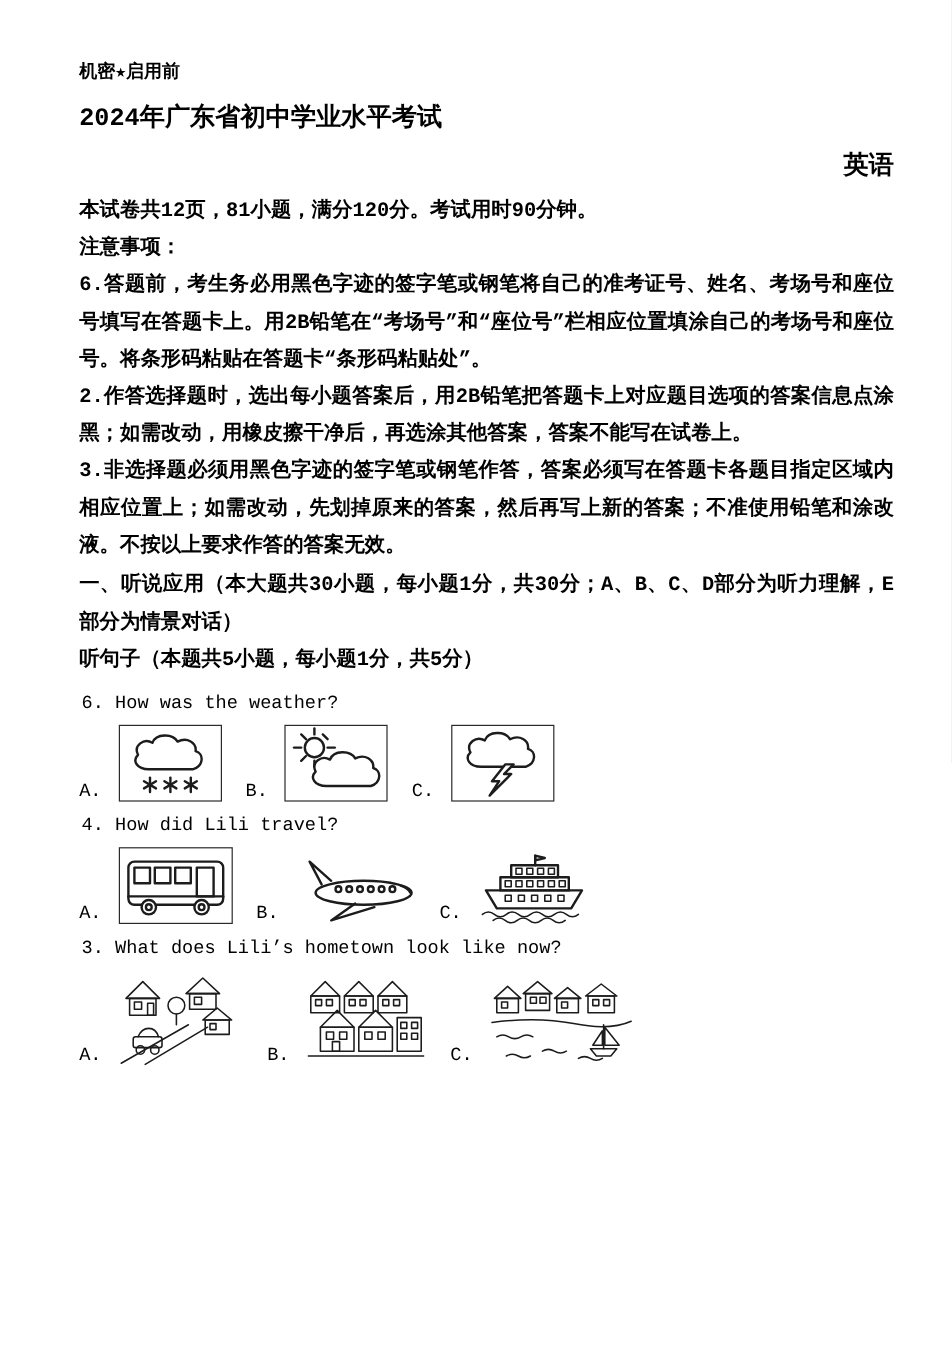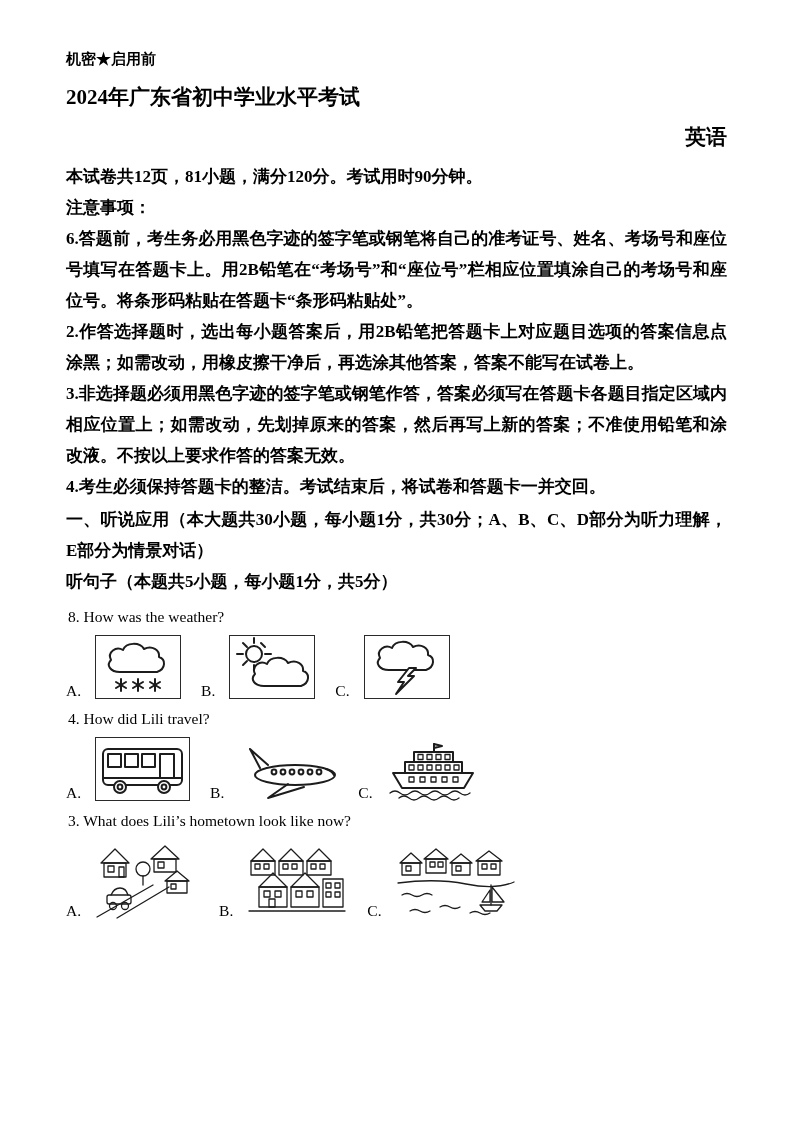--- a/index.html
+++ b/index.html
@@ -1,21 +1,21 @@
 <!DOCTYPE html>
 <html><head>
 <meta charset="utf-8">
 <style>
   * { box-sizing: border-box; }
   html, body { margin: 0; padding: 0; background: #e8e8e8; }
   .page {
     width: 793px; height: 1122px; margin: 0 auto;
     background: #ffffff; color: #000;
-    padding: 50px 66px 24px 66px;
-    font-family: Liberation Serif, serif;
+    padding: 50px 48px 24px 66px;
+    font-family: Liberation Mono, monospace;
     overflow: hidden;
   }
   .secrecy { font-size: 15px; font-weight: bold; margin-bottom: 6px; }
   .title   { font-size: 21px; font-weight: bold; text-align: left; margin: 14px 0 0 0; }
   .subtitle{ font-size: 21px; font-weight: bold; text-align: right; margin: 12px 0 10px 0; }
   .para {
     font-size: 17px; font-weight: bold; line-height: 31px;
     text-align: justify; margin: 0;
   }
   .para.gap-top { margin-top: 2px; }
@@ -39,27 +39,26 @@
   <div class="secrecy">机密★启用前</div>
 
   <div class="title">2024年广东省初中学业水平考试</div>
   <div class="subtitle">英语</div>
 
   <p class="para">本试卷共12页，81小题，满分120分。考试用时90分钟。</p>
   <p class="para">注意事项：</p>
   <p class="para">6.答题前，考生务必用黑色字迹的签字笔或钢笔将自己的准考证号、姓名、考场号和座位号填写在答题卡上。用2B铅笔在“考场号”和“座位号”栏相应位置填涂自己的考场号和座位号。将条形码粘贴在答题卡“条形码粘贴处”。</p>
   <p class="para">2.作答选择题时，选出每小题答案后，用2B铅笔把答题卡上对应题目选项的答案信息点涂黑；如需改动，用橡皮擦干净后，再选涂其他答案，答案不能写在试卷上。</p>
   <p class="para">3.非选择题必须用黑色字迹的签字笔或钢笔作答，答案必须写在答题卡各题目指定区域内相应位置上；如需改动，先划掉原来的答案，然后再写上新的答案；不准使用铅笔和涂改液。不按以上要求作答的答案无效。</p>
-  <p class="para">4.考生必须保持答题卡的整洁。考试结束后，将试卷和答题卡一并交回。</p>
 
   <p class="para gap-top">一、听说应用（本大题共30小题，每小题1分，共30分；A、B、C、D部分为听力理解，E部分为情景对话）</p>
   <p class="para">听句子（本题共5小题，每小题1分，共5分）</p>
 
   <div class="question">
-    <p class="q-text">8. How was the weather?</p>
+    <p class="q-text">6. How was the weather?</p>
     <div class="options-row">
 
       <div class="option">
         <span class="option-label">A.</span>
         <span class="img-box bordered">
           <svg width="84" height="62" viewBox="0 0 84 62">
             <path class="sk" d="M24 36 C14 36 10 29 15 24 C11 16 20 10 27 14 C30 6 44 6 48 13 C56 9 64 14 63 21 C70 23 70 33 61 36 Z"></path>
             <g class="sk">
               <line x1="25" y1="43" x2="25" y2="55"></line>
                 <line x1="20" y1="46" x2="30" y2="52"></line>

